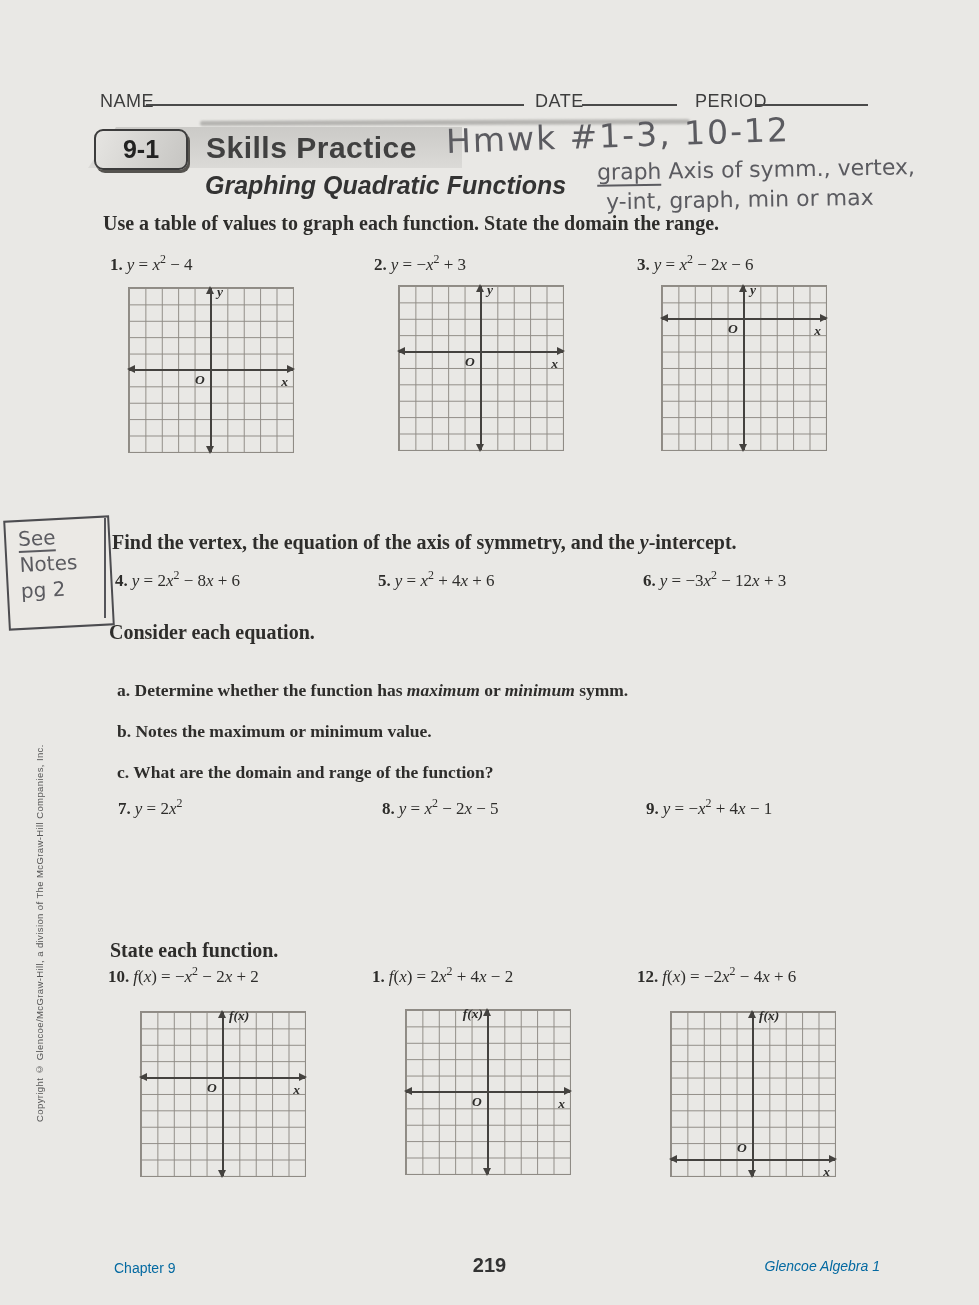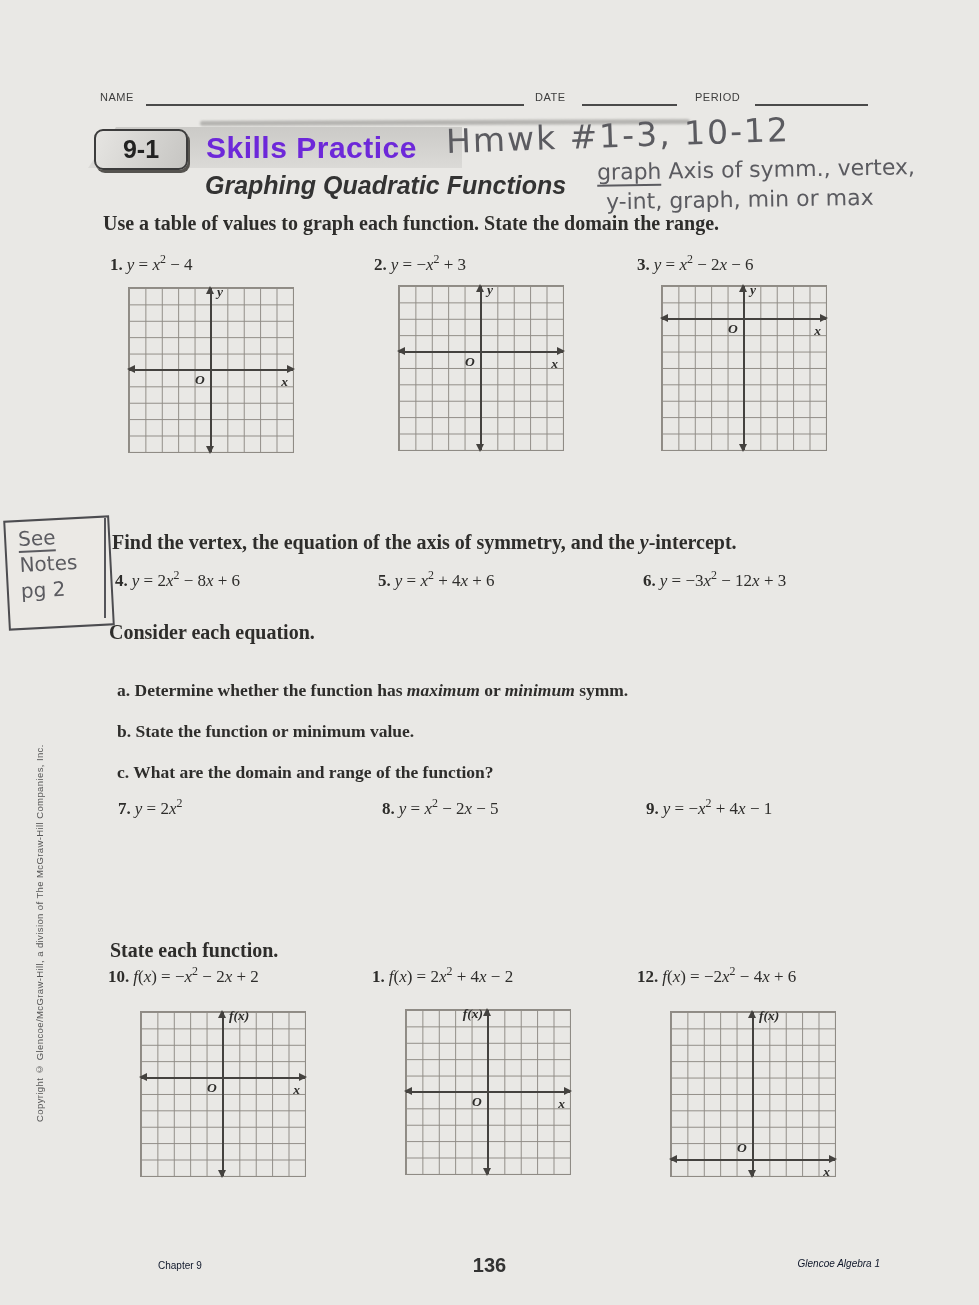--- a/index.html
+++ b/index.html
@@ -1,30 +1,30 @@
 <!DOCTYPE html>
 <html><head>
 <meta charset="utf-8">
 <style>
   html,body{margin:0;padding:0;}
   body{width:979px;height:1305px;background:#e9e8e5;position:relative;
        font-family:"Liberation Serif",serif;color:#2e2d2b;overflow:hidden;}
   .abs{position:absolute;}
   
-  .blank-label{font-family:"Liberation Sans",sans-serif;font-size:11px;color:#3d3d3d;letter-spacing:.5px;}
+  .blank-label{font-family:"Liberation Sans",sans-serif;font-size:18px;color:#3d3d3d;letter-spacing:.5px;}
   .blank-line{border-bottom:2px solid #4a4a4a;height:1px;}
   
   .smudge{left:200px;top:120px;width:490px;height:5px;background:#9a9996;opacity:.65;border-radius:3px;filter:blur(1px);transform:rotate(-.2deg);}
   .banner{left:88px;top:127px;width:374px;height:41px;background:linear-gradient(#cbcac7,#dbdad7);
           clip-path:polygon(28px 0,100% 0,100% 100%,0 100%);box-shadow:0 2px 3px rgba(70,70,70,.45);}
   .badge{left:94px;top:129px;width:90px;height:37px;background:linear-gradient(115deg,#e6e5e2,#c6c5c2);
          border-radius:9px;border:2px solid #3c3c3c;box-shadow:2px 3px 0 #55534f;
          display:flex;align-items:center;justify-content:center;
          font:700 25px "Liberation Sans",sans-serif;color:#222;text-align:center;}
-  .practice-title{left:206px;top:131px;font:700 30px "Liberation Sans",sans-serif;color:#6d28d9;letter-spacing:.5px;}
+  .practice-title{left:206px;top:131px;font:700 30px "Liberation Sans",sans-serif;color:#404040;letter-spacing:.5px;}
   .lesson-title{left:205px;top:171px;font:italic 700 25px "Liberation Sans",sans-serif;color:#333;}
   
   .hand{font-family:"DejaVu Sans",sans-serif;color:#5b5b60;}
   .hmwk{left:446px;top:116px;font-size:33px;transform:rotate(-2deg);letter-spacing:2px;}
   .hand-note1{left:597px;top:157px;font-size:22px;transform:rotate(-1deg);white-space:nowrap;}
   .hand-note2{left:606px;top:187px;font-size:22px;transform:rotate(-1deg);white-space:nowrap;}
   .uline{border-bottom:2px solid currentColor;}
   .sticky{left:6px;top:518px;width:90px;height:102px;border:2px solid #4c4c50;background:#ebe9e5;
           transform:rotate(-3deg);padding:4px 0 0 12px;font-size:20px;line-height:1.3;}
   .vrule{left:104px;top:518px;width:2px;height:100px;background:#55555a;}
@@ -41,21 +41,21 @@
                          linear-gradient(to bottom,#8f8b85 1px,transparent 1px);
         background-size:16.4px 16.4px;}
   .gaxis{position:absolute;background:#44423f;}
   .gx{left:0;width:100%;height:2px;}
   .gy{top:0;height:100%;width:2px;}
   .arr{position:absolute;width:0;height:0;border-style:solid;}
   .glab{position:absolute;font:italic 700 13.5px "Liberation Serif",serif;color:#2e2d2b;white-space:nowrap;}
   
   .copyright{left:34px;top:710px;height:412px;writing-mode:vertical-rl;transform:rotate(180deg);
              font:9.5px "Liberation Sans",sans-serif;color:#565656;letter-spacing:.4px;}
-  .footer-text{font-family:"Liberation Sans",sans-serif;font-size:10px;color:#0f172a;margin-left:44px;}
+  .footer-text{font-family:"Liberation Sans",sans-serif;font-size:14px;color:#0369a1;}
   .page-num{font:700 20px "Liberation Sans",sans-serif;color:#333;}
   .brand{font-style:italic;}
 </style>
 </head>
 <body>
 
 <span class="abs blank-label" style="left:100px;top:91px;">NAME</span>
 <div class="abs blank-line" style="left:146px;top:103px;width:378px;"></div>
 <span class="abs blank-label" style="left:535px;top:91px;">DATE</span>
 <div class="abs blank-line" style="left:582px;top:103px;width:95px;"></div>
@@ -121,21 +121,21 @@
 
 <div class="abs direction" style="left:112px;top:531px;"><span>Find the vertex, the equation of the axis of symmetry, and the </span><i>y</i><span>-intercept.</span></div>
 
 <div class="abs problem" style="left:115px;top:568px;"><span class="pnum">4.</span><span><i>y</i> = 2<i>x</i><sup>2</sup> − 8<i>x</i> + 6</span></div>
 <div class="abs problem" style="left:378px;top:568px;"><span class="pnum">5.</span><span><i>y</i> = <i>x</i><sup>2</sup> + 4<i>x</i> + 6</span></div>
 <div class="abs problem" style="left:643px;top:568px;"><span class="pnum">6.</span><span><i>y</i> = −3<i>x</i><sup>2</sup> − 12<i>x</i> + 3</span></div>
 
 <div class="abs direction" style="left:109px;top:621px;">Consider each equation.</div>
 
 <div class="abs subitem" style="left:117px;top:680px;"><span>a.</span> <span>Determine whether the function has </span><i>maximum</i><span> or </span><i>minimum</i><span> symm.</span></div>
-<div class="abs subitem" style="left:117px;top:721px;"><span>b.</span> <span>State the function or minimum value.</span></div>
+<div class="abs subitem" style="left:117px;top:721px;"><span>b.</span> <span>Notes the maximum or minimum value.</span></div>
 <div class="abs subitem" style="left:117px;top:762px;"><span>c.</span> <span>What are the domain and range of the function?</span></div>
 
 <div class="abs problem" style="left:118px;top:796px;"><span class="pnum">7.</span><span><i>y</i> = 2<i>x</i><sup>2</sup></span></div>
 <div class="abs problem" style="left:382px;top:796px;"><span class="pnum">8.</span><span><i>y</i> = <i>x</i><sup>2</sup> − 2<i>x</i> − 5</span></div>
 <div class="abs problem" style="left:646px;top:796px;"><span class="pnum">9.</span><span><i>y</i> = −<i>x</i><sup>2</sup> + 4<i>x</i> − 1</span></div>
 
 <div class="abs direction" style="left:110px;top:939px;">State each function.</div>
 
 <div class="abs problem" style="left:108px;top:964px;"><span class="pnum">10.</span><span><i>f</i>(<i>x</i>) = −<i>x</i><sup>2</sup> − 2<i>x</i> + 2</span></div>
 <div class="abs problem" style="left:372px;top:964px;"><span class="pnum">1.</span><span><i>f</i>(<i>x</i>) = 2<i>x</i><sup>2</sup> + 4<i>x</i> − 2</span></div>
@@ -171,14 +171,14 @@
     <div class="arr" style="top: -2px; left: 77px; border-width: 0px 4.5px 8px; border-color: transparent transparent rgb(68, 66, 63);"></div>
     <div class="arr" style="bottom: -2px; left: 77px; border-width: 8px 4.5px 0px; border-color: rgb(68, 66, 63) transparent transparent;"></div>
     <div class="glab" style="top: -4px; left: 88px;">f(x)</div>
     <div class="glab" style="right: 5px; top: 151.6px;">x</div>
     <div class="glab" style="left: 66px; top: 127.6px;">O</div>
   </div>
 
 <div class="abs copyright">Copyright © Glencoe/McGraw-Hill, a division of The McGraw-Hill Companies, Inc.</div>
 
 <div class="abs footer-text" style="left:114px;top:1260px;">Chapter 9</div>
-<div class="abs page-num" style="left:50%;top:1254px;transform:translateX(-50%);">136</div>
+<div class="abs page-num" style="left:50%;top:1254px;transform:translateX(-50%);">219</div>
 <div class="abs footer-text brand" style="right:99px;top:1258px;">Glencoe Algebra 1</div>
 
 </body></html>

